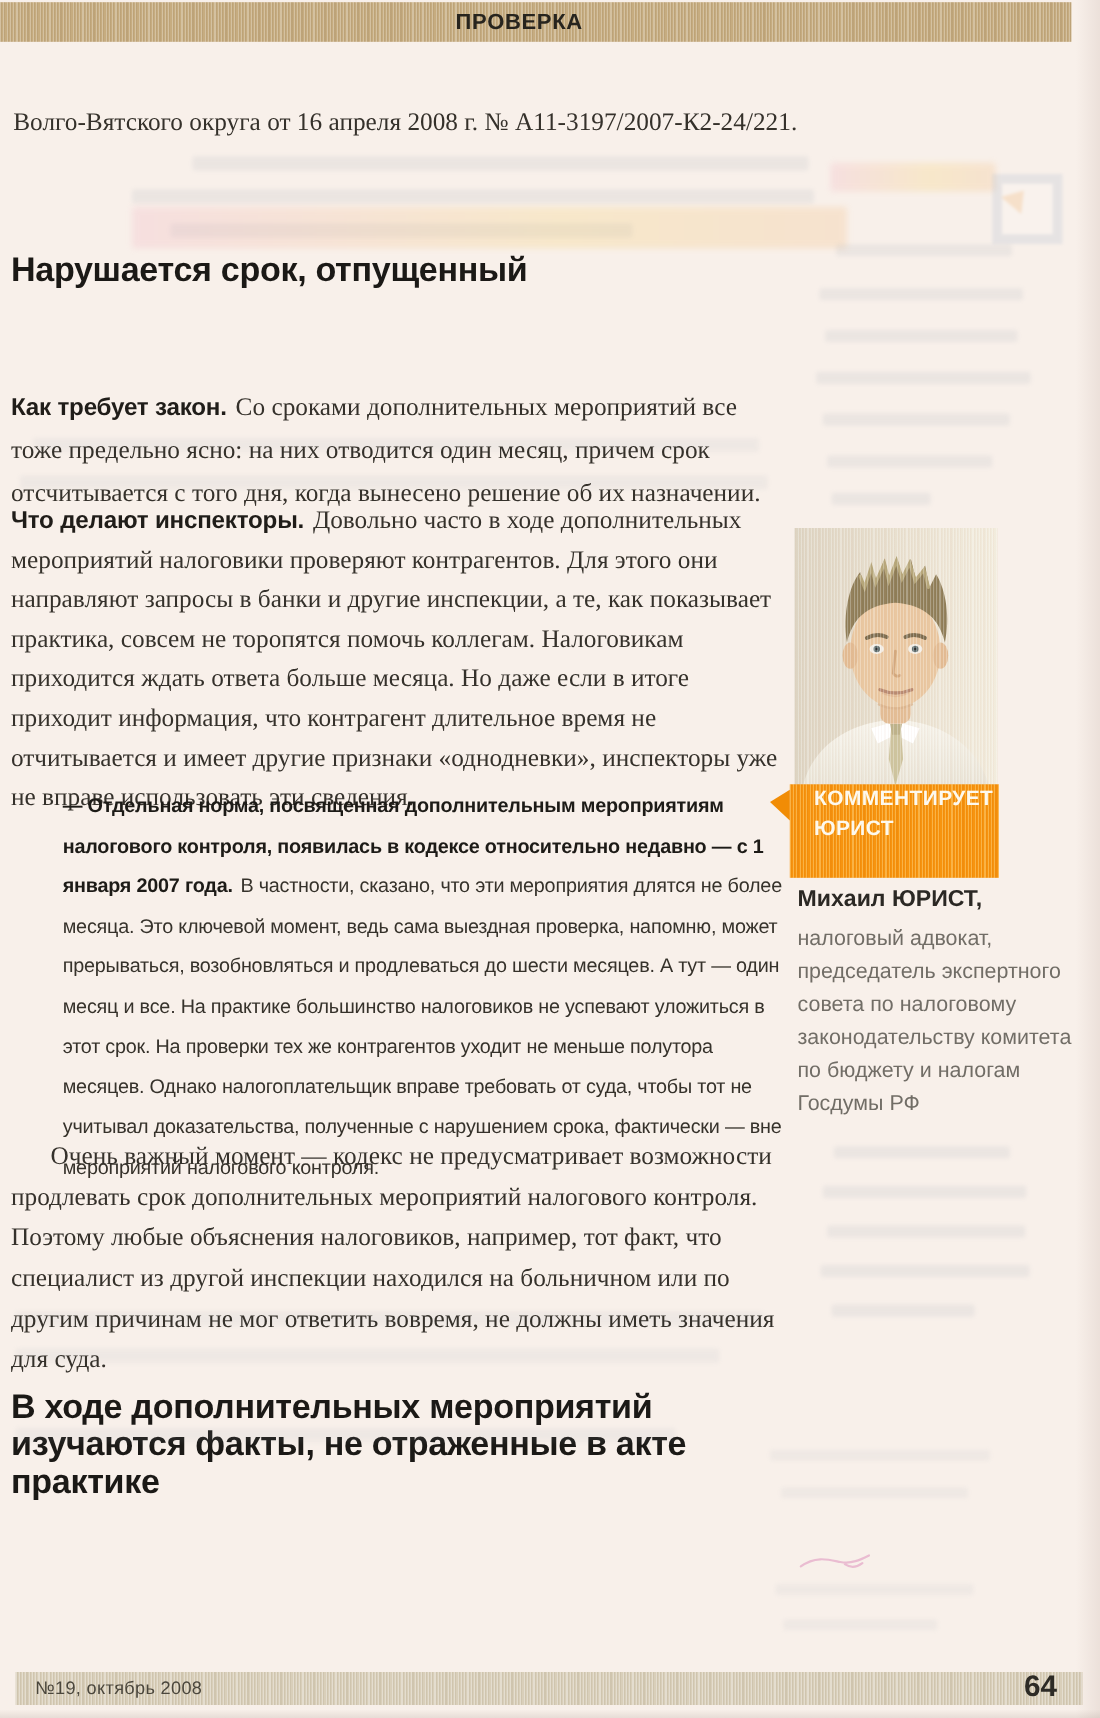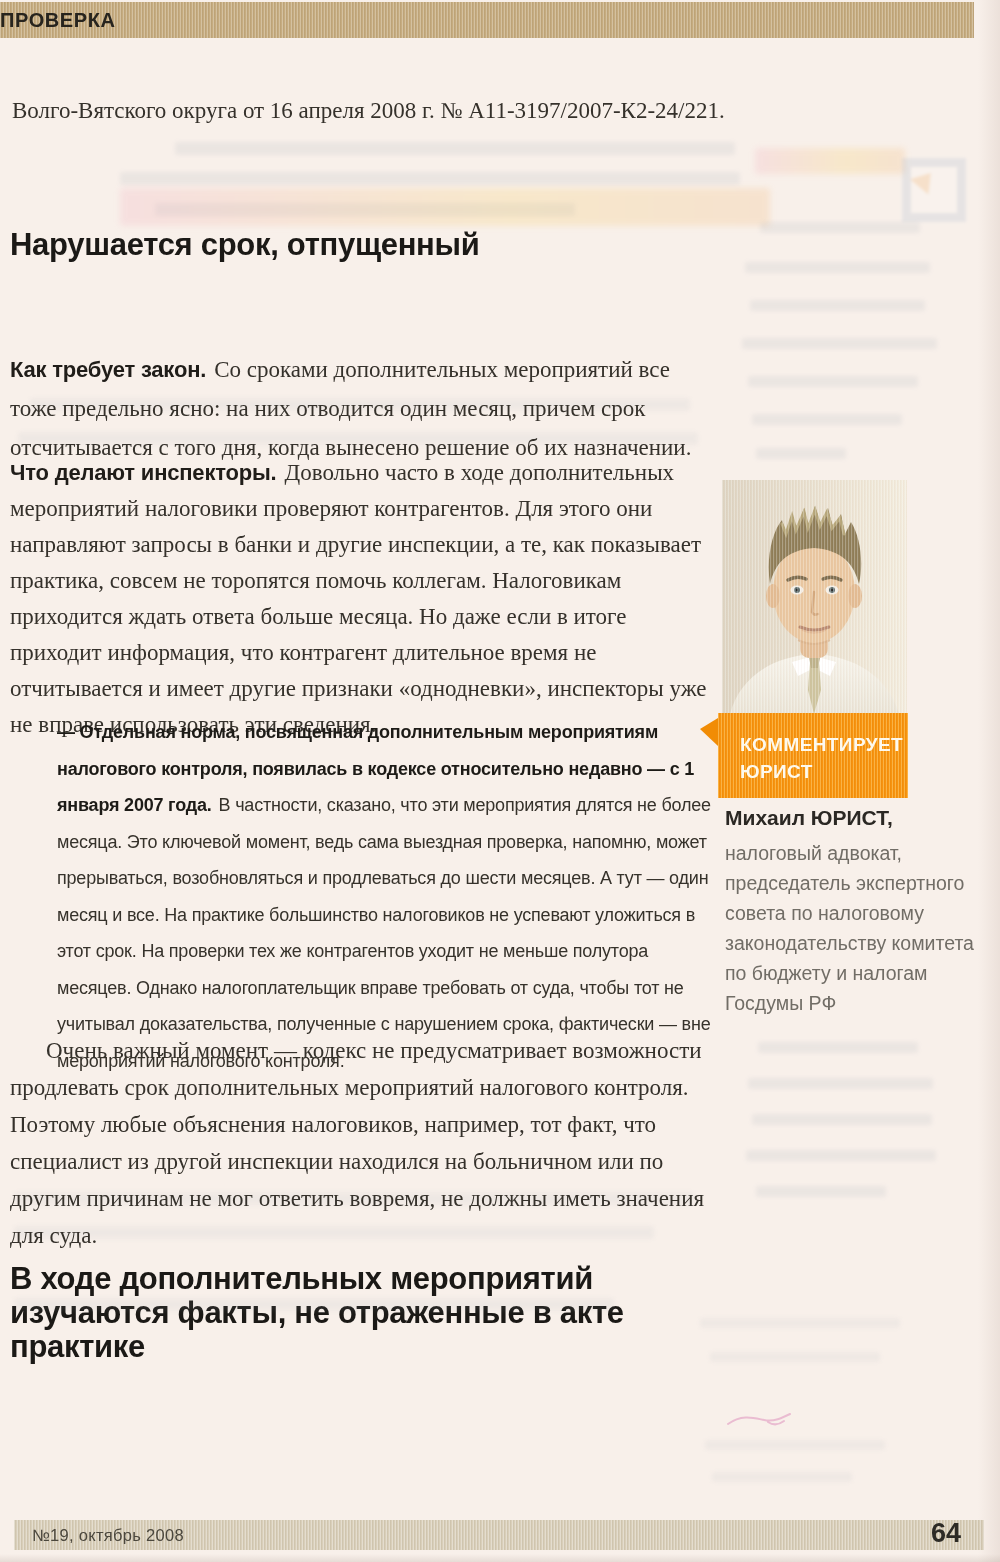--- a/index.html
+++ b/index.html
@@ -8,21 +8,21 @@
     width:1000px;height:1562px;
     background:#f8f0ea;
     font-family:"Liberation Serif", serif;
     overflow:hidden;
   }
   
   .top-band{
     position:absolute;left:0;top:2px;width:974px;height:36px;
     background:#c6ac80;
     background-image:repeating-linear-gradient(90deg, rgba(255,255,255,.25) 0 1px, rgba(120,95,60,.12) 1px 2px, rgba(255,255,255,0) 2px 3px);
-    display:flex;align-items:center;justify-content:flex-start;
+    display:flex;align-items:center;justify-content:center;
   }
   .top-band span{
     font-family:"Liberation Sans", sans-serif;
     font-weight:bold;font-size:20px;color:#27241e;
     letter-spacing:.6px;padding-right:30px;
   }
   .footer-band{
     position:absolute;left:14px;top:1520px;width:970px;height:30px;
     background:#d9cfba;
     background-image:repeating-linear-gradient(90deg, rgba(255,255,255,.3) 0 1px, rgba(120,105,70,.10) 1px 2px, rgba(255,255,255,0) 2px 3px);
@@ -89,21 +89,21 @@
     border-top:11px solid transparent;
     border-bottom:17px solid transparent;
     border-right:18px solid #f18c05;
   }
   .comment-badge .cl{
     font-family:"Liberation Sans", sans-serif;
     font-weight:bold;font-size:19px;color:#fdf9ee;
     letter-spacing:.4px;line-height:27px;
     display:block;margin-left:22px;
   }
-  .cl1{margin-top:18px;}
+  .cl1{}
   .expert-name{
     position:absolute;left:725px;top:806px;width:260px;
     font-family:"Liberation Sans", sans-serif;
     font-weight:bold;font-size:21px;color:#2b2824;z-index:2;
   }
   .expert-bio{
     position:absolute;left:725px;top:838px;width:262px;
     font-family:"Liberation Sans", sans-serif;
     font-size:19.5px;line-height:30px;color:#716d66;z-index:2;
   }

